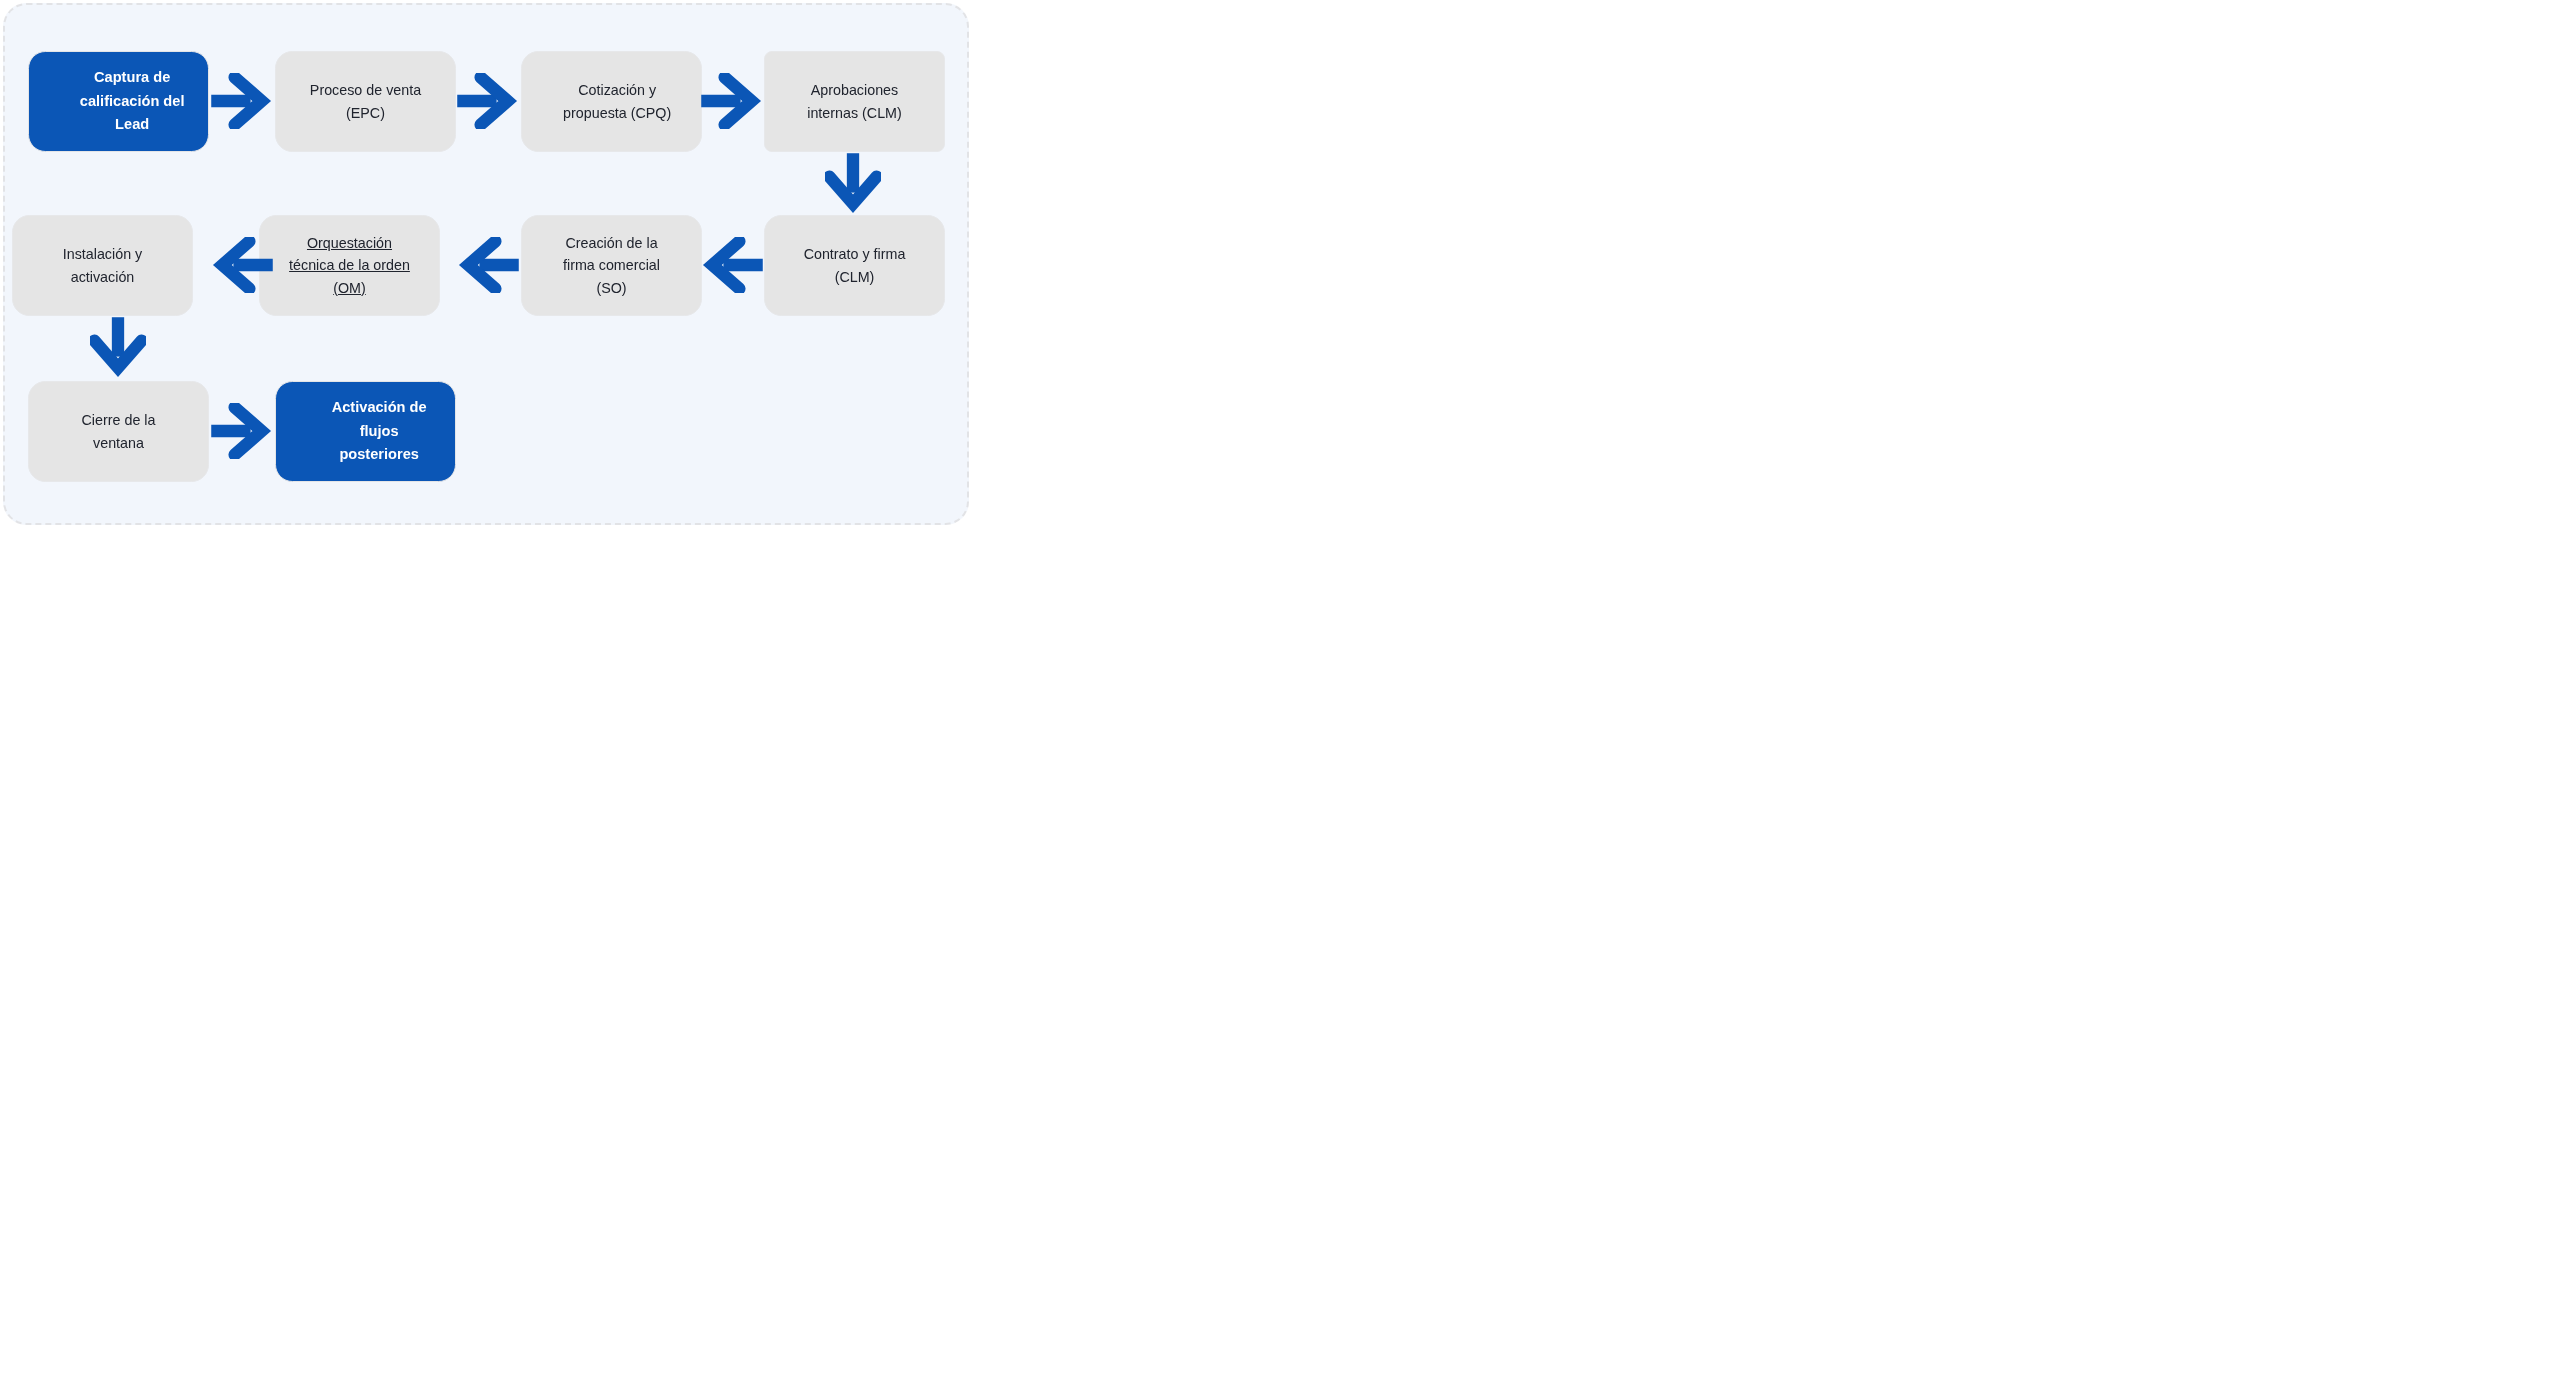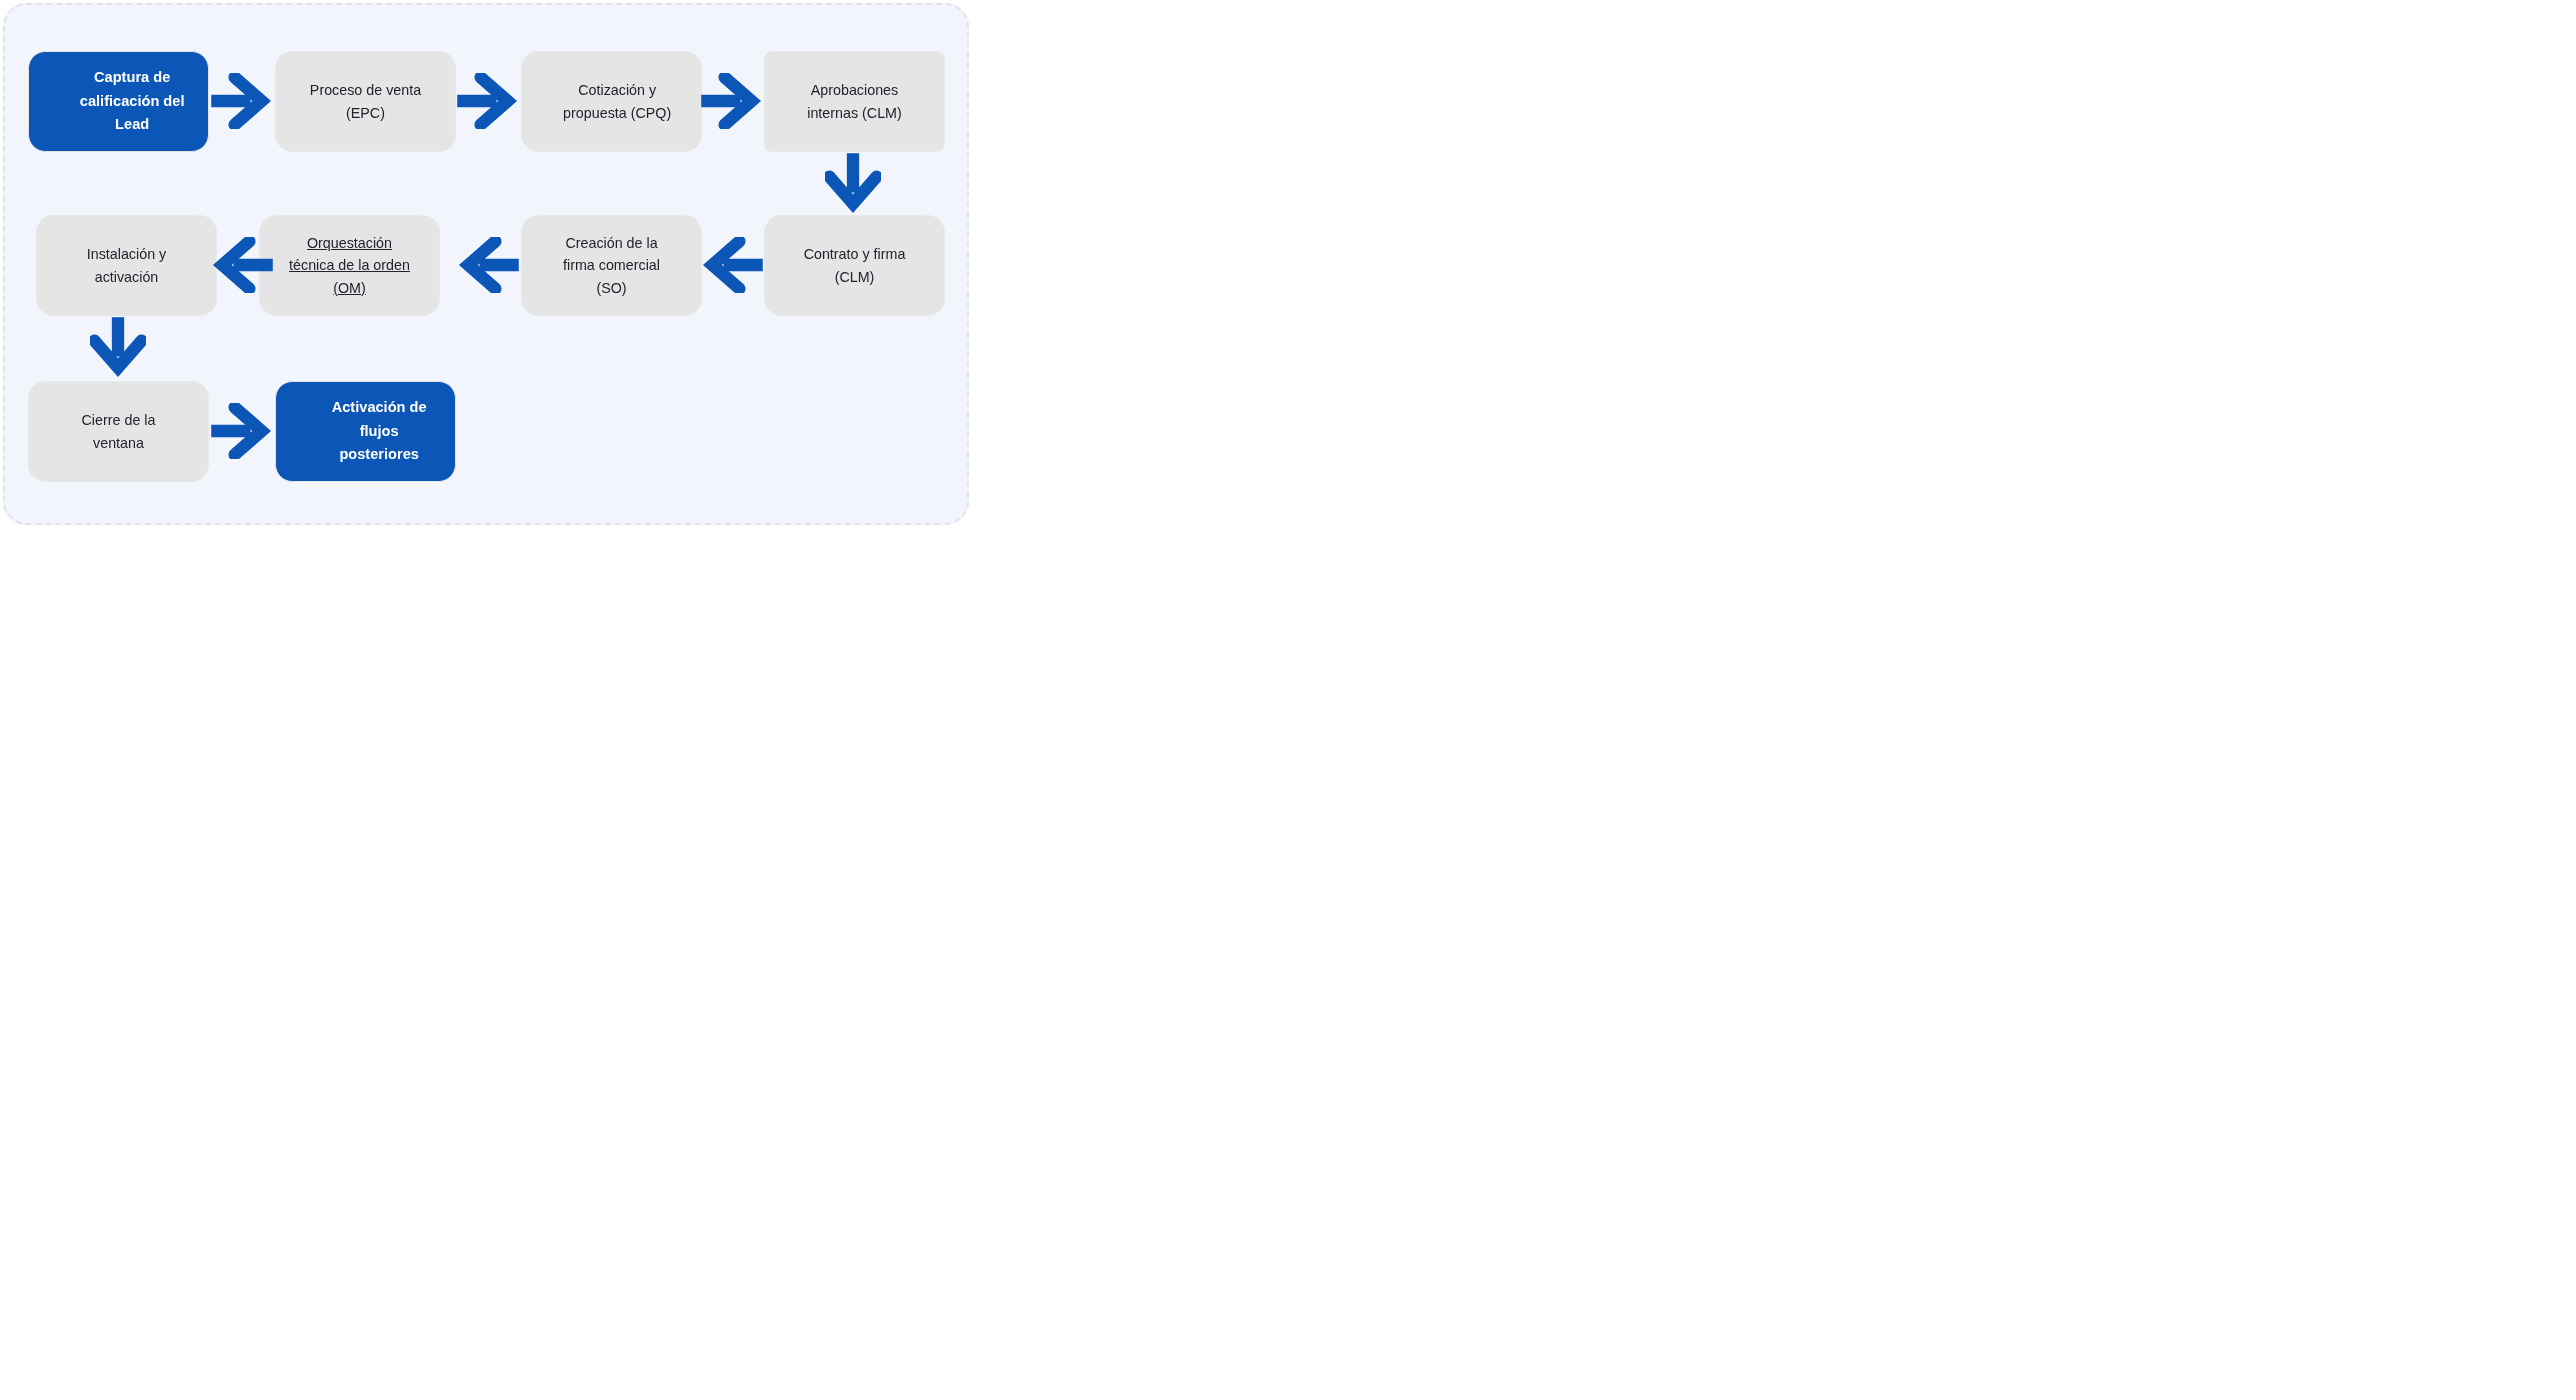--- a/index.html
+++ b/index.html
@@ -67,21 +67,21 @@
 internas (CLM)</div>
 
   <div class="node" style="left:764px;top:215px;">Contrato y firma
 (CLM)</div>
   <div class="node" style="left:521px;top:215px;">Creación de la
 firma comercial
 (SO)</div>
   <div class="node" style="left:259px;top:215px;text-decoration:underline;">Orquestación
 técnica de la orden
 (OM)</div>
-  <div class="node" style="left:36px;top:215px;">Instalación y
+  <div class="node" style="left:12px;top:215px;">Instalación y
 activación</div>
 
   <div class="node" style="left:28px;top:381px;">Cierre de la
 ventana</div>
   <div class="node primary" style="left:275px;top:381px;">Activación de flujos
 posteriores</div>
 
   <svg class="arrow" style="left:211px;top:73px;" width="62" height="56" viewBox="0 0 100 91">
     <line class="stem" x1="0" y1="45.5" x2="64" y2="45.5"></line>
     <path class="head" d="M 38,7 L 82,45.5 L 38,84"></path>

